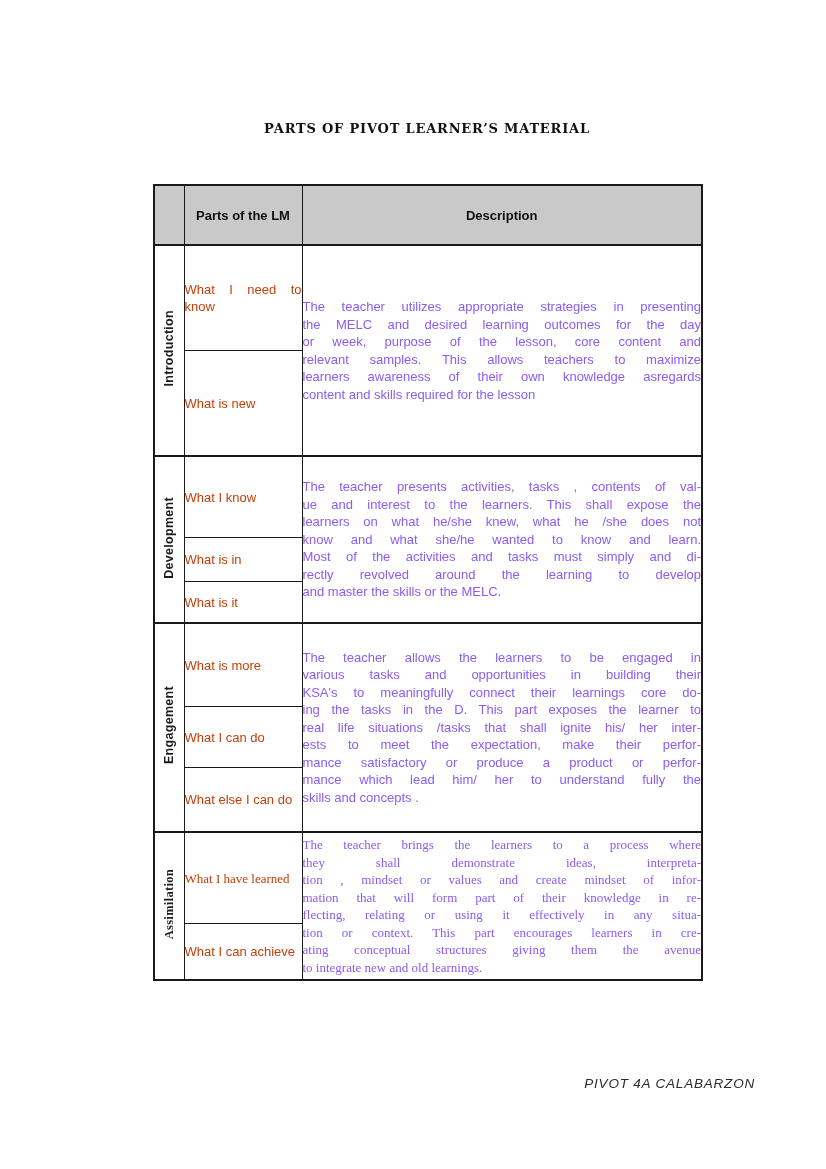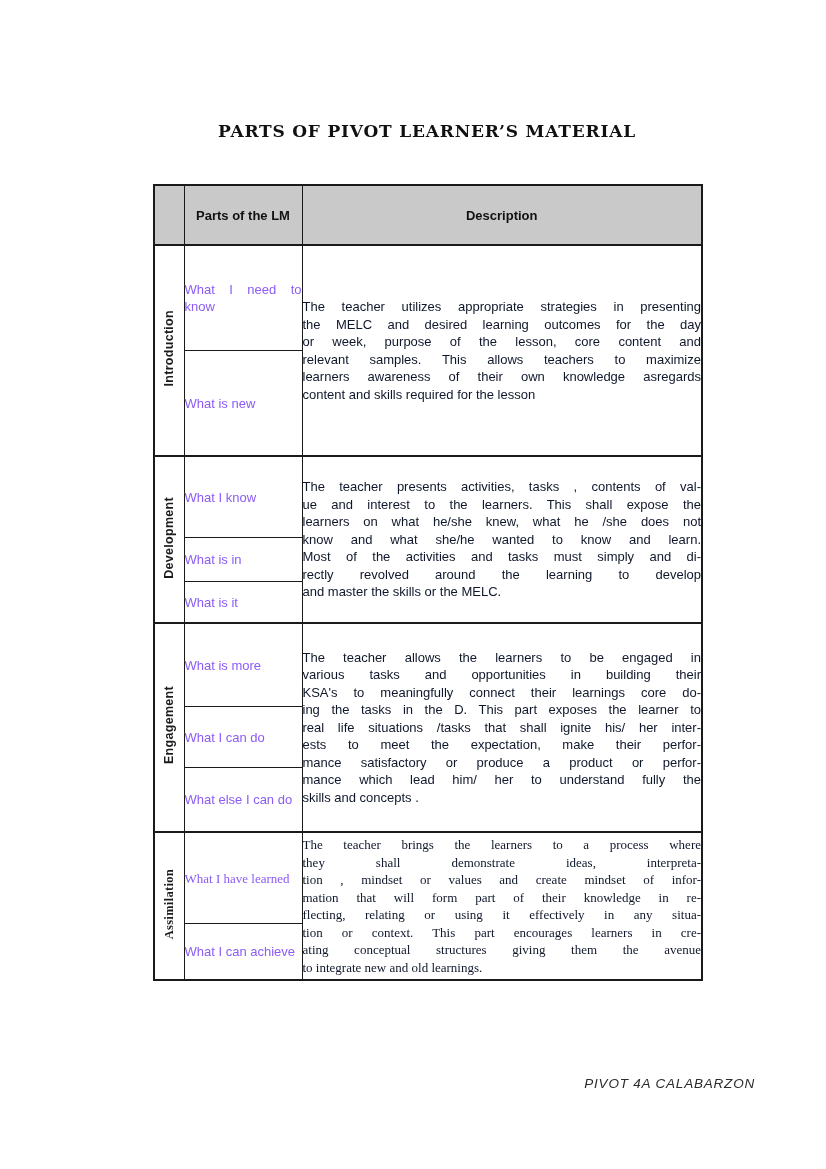--- a/index.html
+++ b/index.html
@@ -11,21 +11,21 @@
     color: #3f3f3f;
     overflow: hidden;
   }
 
   .page-title {
     position: absolute;
     top: 121px; left: 153px; width: 548px;
     text-align: center;
     font-family: "DejaVu Serif", serif;
     font-weight: 700;
-    font-size: 17px;
+    font-size: 13px;
     letter-spacing: 0.8px;
     color: #111111;
     white-space: nowrap;
   }
 
   table.doc-table {
     position: absolute;
     left: 153px; top: 184px;
     width: 548px;
     border-collapse: collapse;
@@ -65,28 +65,28 @@
     color: #1c1c1c;
     letter-spacing: 0.3px;
     white-space: nowrap;
   }
 
   td.part {
     font-size: 13px;
     line-height: 17px;
     padding: 4px 6px 4px 13px;
     text-align: justify;
-    color: #8b5cf6;
+    color: #c2410c;
   }
 
   td.desc {
     font-size: 13px;
     line-height: 17.5px;
     padding: 4px 9px;
-    color: #0f172a;
+    color: #8b5cf6;
   }
   .tline { text-align: justify; text-align-last: justify; }
   .tline.last { text-align-last: left; }
 
   
   tr.h104 td { height: 104px; }
   tr.h80  td { height: 80px; }
   tr.h43  td { height: 43px; }
   tr.h40  td { height: 40px; }
   tr.h82  td { height: 82px; }

